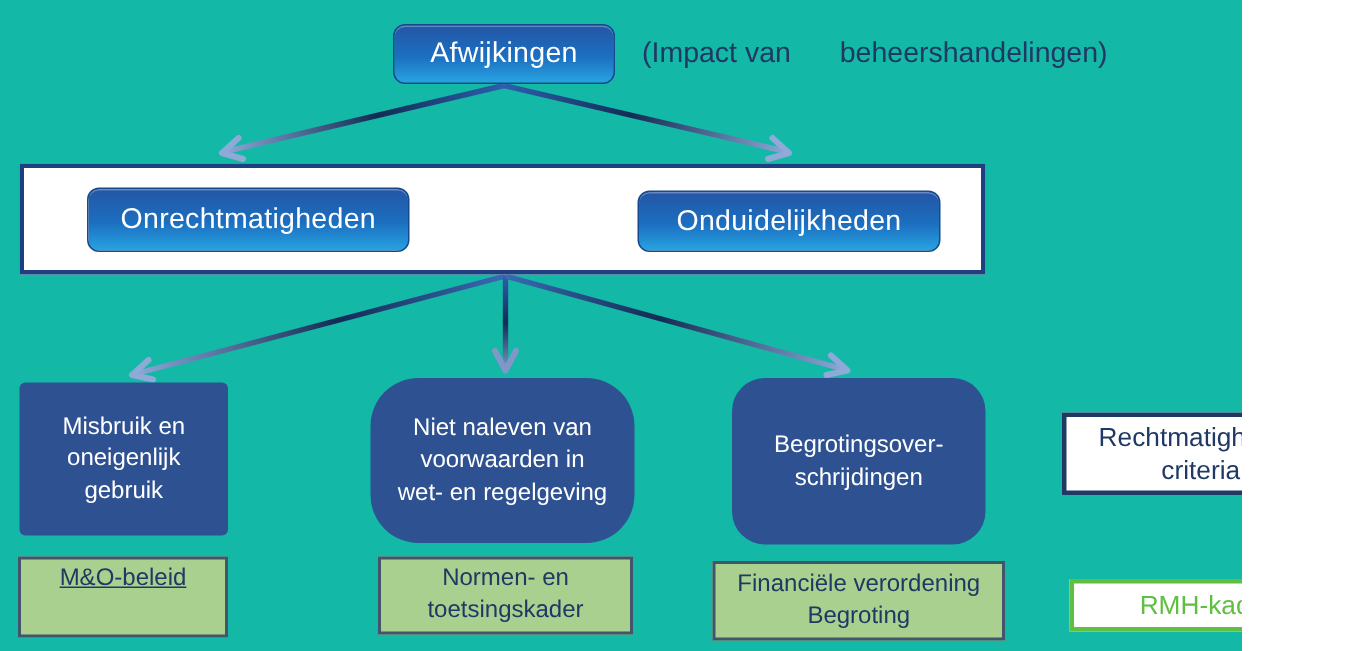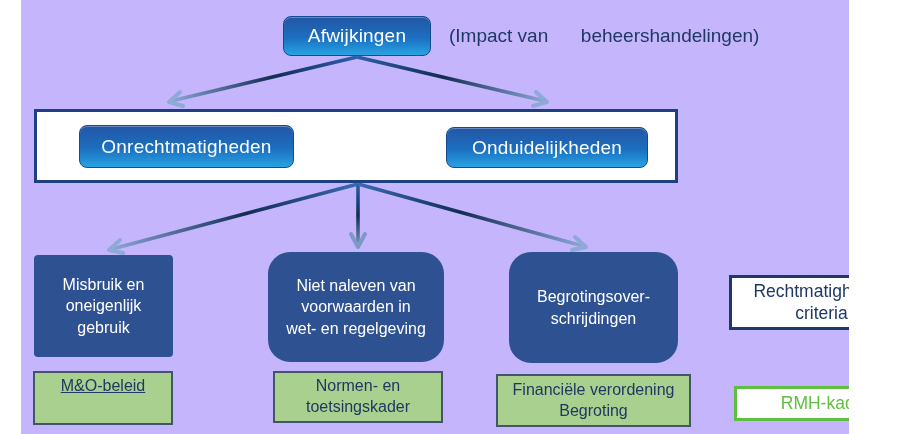--- a/index.html
+++ b/index.html
@@ -1,19 +1,19 @@
 <!DOCTYPE html>
 <html style="--navy-text: #1f3864; --box-border-navy: #1e4080; --node-blue: #2e5191; --grad-top: #2356a5; --grad-bottom: #27a3e2; --green-fill: #a9d08e; --green-border: #44546a; --rmh-green: #5fbf41; --arrow-dark: #122c54; --arrow-light: #8fa9d9;"><head>
 <meta charset="utf-8">
 <style>
   html,body{margin:0;padding:0;background:#fff;}
   *{box-sizing:border-box;}
   #canvas{
-    position:relative;width:828px;height:434px;background:#c4b5fd;overflow:hidden;
-    font-family:"Liberation Sans", sans-serif;color:var(--navy-text,#1f3864);margin-left:21px;
+    position:relative;width:828px;height:434px;background:#14b8a6;overflow:hidden;
+    font-family:"Liberation Sans", sans-serif;color:var(--navy-text,#1f3864);
   }
   
   .pill{
     position:absolute;border-radius:8px;color:#fff;
     background:linear-gradient(180deg,var(--grad-top,#2356a5) 0%,#1c6fc0 55%,var(--grad-bottom,#27a3e2) 100%);
     border:1px solid #164a8f;
     box-shadow:inset 0 1px 0 rgba(255,255,255,.3);
     display:flex;align-items:center;justify-content:center;
     font-size:19px;letter-spacing:.2px;
   }
@@ -22,21 +22,21 @@
     position:absolute;display:flex;align-items:center;
     font-size:19px;color:var(--navy-text,#1f3864);white-space:nowrap;
   }
   .heading .u{text-decoration:underline;text-underline-offset:3px;}
   
   .frame{
     position:absolute;background:#fff;border:3px solid var(--box-border-navy,#1e4080);
   }
   
   .node3{
-    position:absolute;background:var(--node-blue,#2e5191);color:#fff;border-radius:22px;
+    position:absolute;background:var(--node-blue,#2e5191);color:#fff;border-radius:32px;
     display:flex;align-items:center;justify-content:center;text-align:center;
     white-space:pre-line;font-size:16px;line-height:1.32;padding:4px;
   }
   
   .gbox{
     position:absolute;background:var(--green-fill,#a9d08e);
     border:2px solid var(--green-border,#44546a);color:var(--navy-text,#1f3864);
     display:flex;align-items:center;justify-content:center;text-align:center;
     white-space:pre-line;font-size:16px;line-height:1.3;
   }

